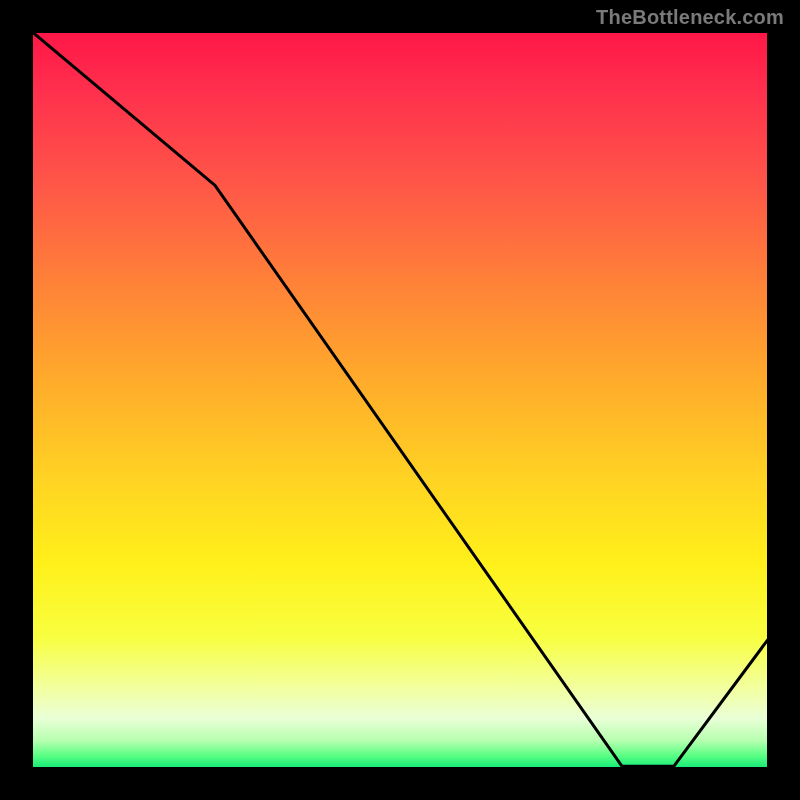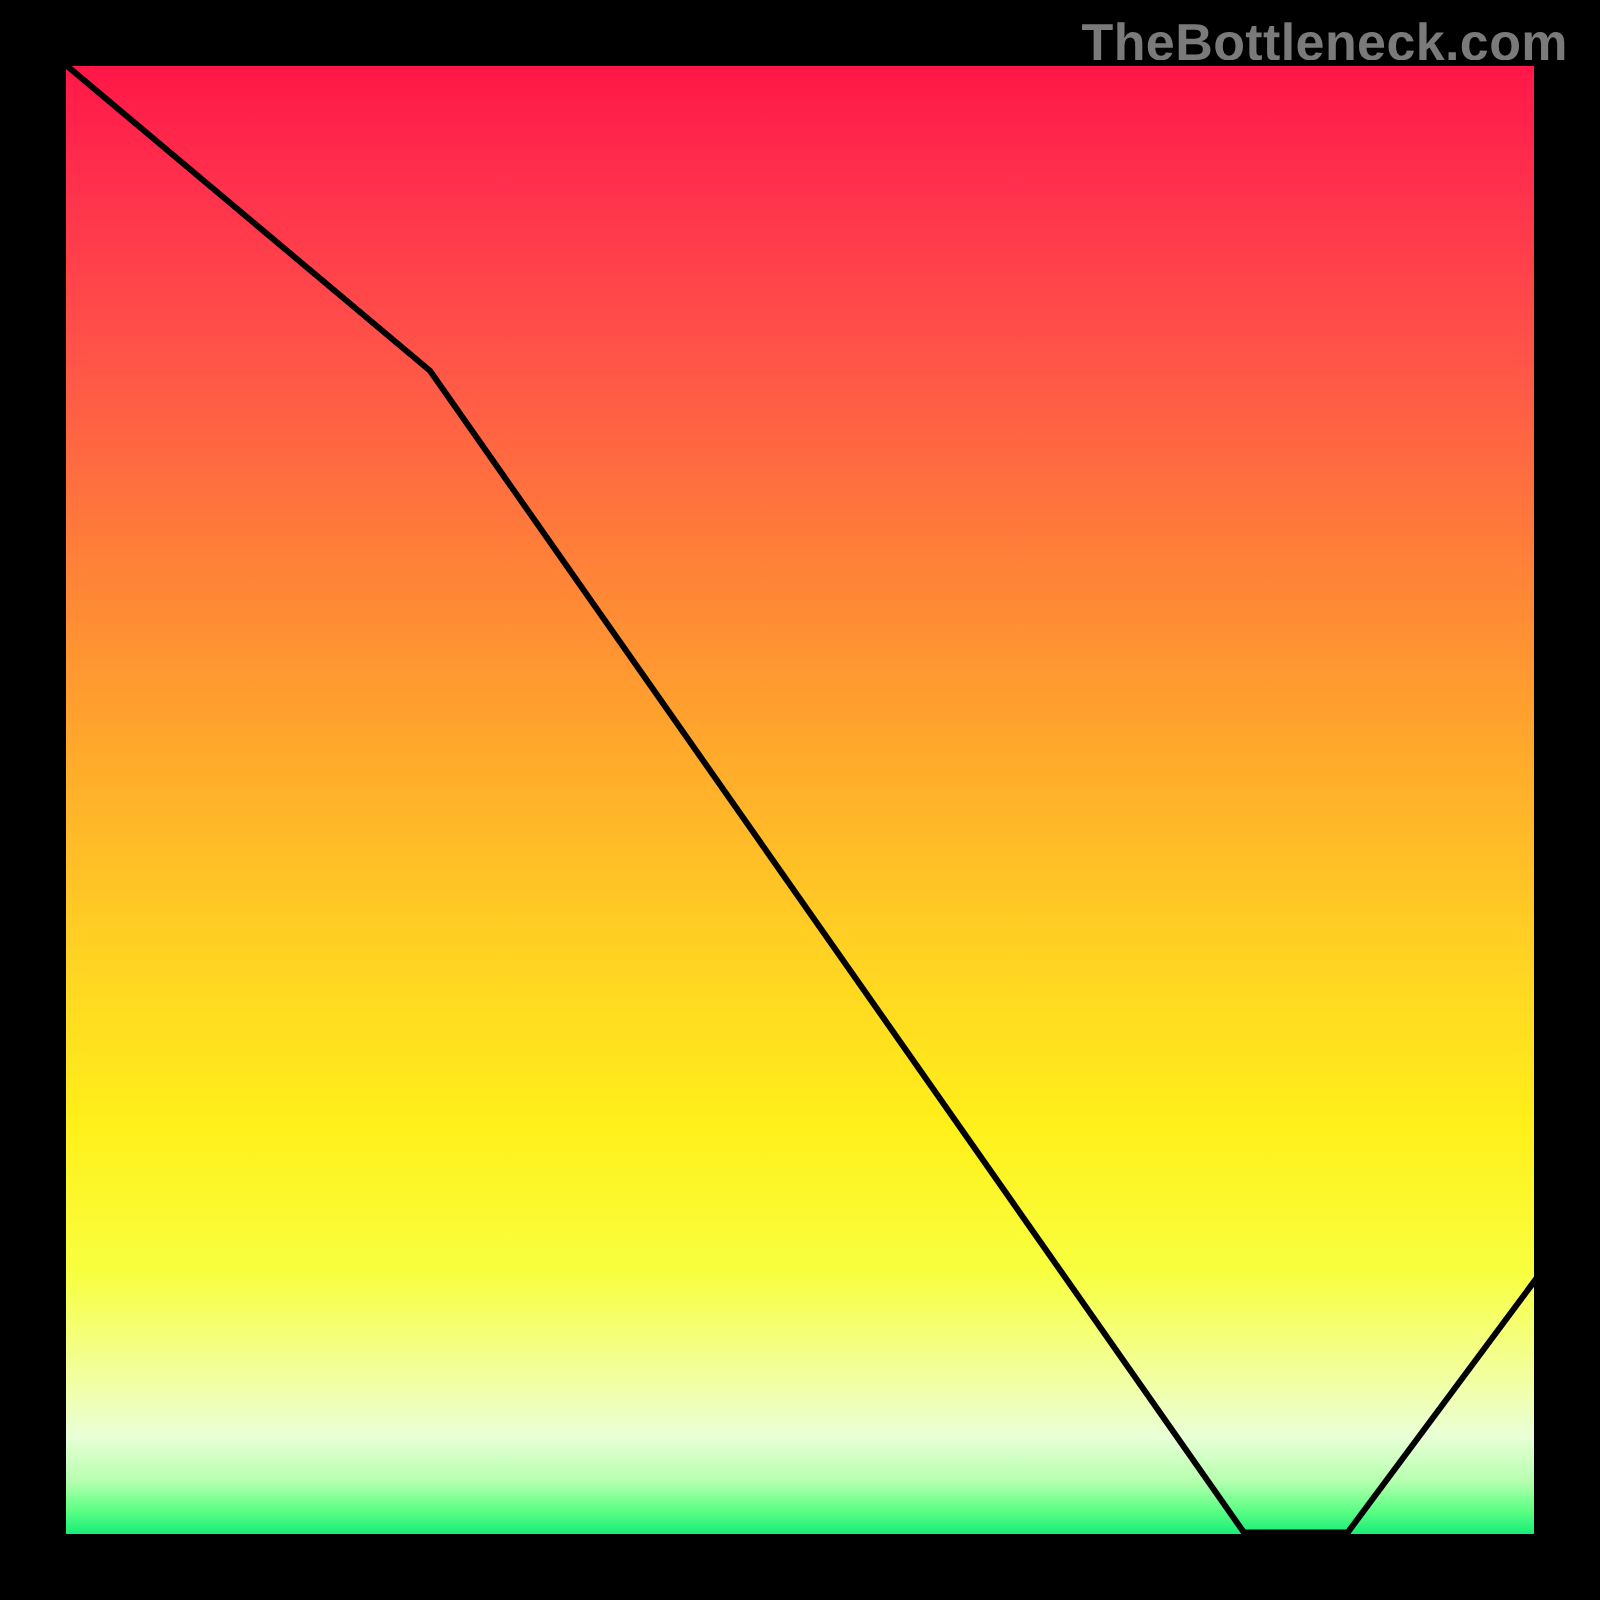--- a/index.html
+++ b/index.html
@@ -8,21 +8,21 @@
     position: relative;
     width: 800px;
     height: 800px;
     background: #000;
   }
   .watermark {
     position: absolute;
     top: 6px;
     right: 16px;
     font-family: Arial, Helvetica, sans-serif;
-    font-size: 26px;
+    font-size: 20px;
     font-weight: 700;
     color: #7a7a7a;
     letter-spacing: 0.2px;
   }
   .plot {
     position: absolute;
     left: 30px;
     top: 30px;
     width: 740px;
     height: 740px;

